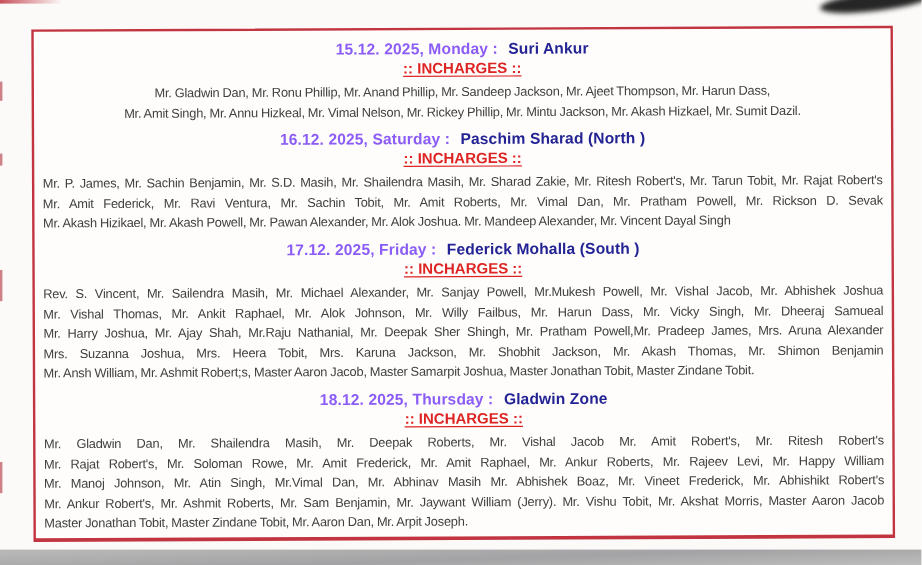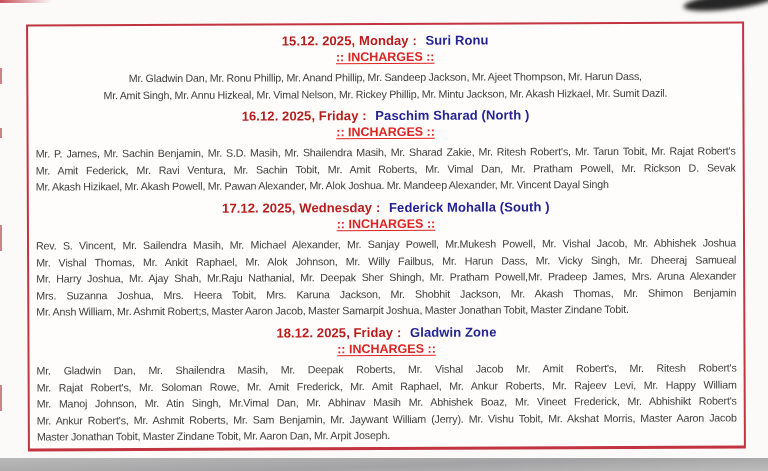--- a/index.html
+++ b/index.html
@@ -36,21 +36,21 @@
     background:#fefdfc;
     padding:5px 7px 0 7px;
     transform:rotate(-0.25deg);
   }
   .section{margin-top:5px;}
   .section:first-child{margin-top:2px;}
   .sec-header{
     text-align:center;font-weight:bold;font-size:13px;line-height:17px;
     letter-spacing:.1px;
   }
-  .sec-date{color:#b91c1c;}
+  .sec-date{color:#8b5cf6;}
   .sec-loc{color:#232394;margin-left:5px;}
   .incharges{
     text-align:center;font-weight:bold;font-size:12.5px;line-height:17px;
     color:#dd2423;text-decoration:underline;text-underline-offset:2px;
   }
   .names{
     margin-top:3px;color:#414141;
     font-size:10.7px;line-height:16.6px;
     letter-spacing:-0.18px;word-spacing:-0.3px;
   }
@@ -67,60 +67,60 @@
 <div class="tick t2"></div>
 <div class="tick t3"></div>
 <div class="tick t4"></div>
 <div class="strip-bottom"></div>
 
 <div class="notice">
 
   <div class="section">
     <div class="sec-header">
       <span class="sec-date">15.12. 2025, Monday :</span>
-      <span class="sec-loc">Suri Ronu</span>
+      <span class="sec-loc">Suri Ankur</span>
     </div>
     <div class="incharges">:: INCHARGES ::</div>
     <div class="names">
       <div class="ln-center">Mr. Gladwin Dan, Mr. Ronu Phillip, Mr. Anand Phillip, Mr. Sandeep Jackson, Mr. Ajeet Thompson, Mr. Harun Dass,</div>
       <div class="ln-center">Mr. Amit Singh, Mr. Annu Hizkeal, Mr. Vimal Nelson, Mr. Rickey Phillip, Mr. Mintu Jackson, Mr. Akash Hizkael, Mr. Sumit Dazil.</div>
     </div>
   </div>
 
   <div class="section">
     <div class="sec-header">
-      <span class="sec-date">16.12. 2025, Friday :</span>
+      <span class="sec-date">16.12. 2025, Saturday :</span>
       <span class="sec-loc">Paschim Sharad (North )</span>
     </div>
     <div class="incharges">:: INCHARGES ::</div>
     <div class="names">
       <div class="ln">Mr. P. James, Mr. Sachin Benjamin, Mr. S.D. Masih, Mr. Shailendra Masih, Mr. Sharad Zakie, Mr. Ritesh Robert's, Mr. Tarun Tobit, Mr. Rajat Robert's</div>
       <div class="ln">Mr. Amit Federick, Mr. Ravi Ventura, Mr. Sachin Tobit, Mr. Amit Roberts, Mr. Vimal Dan, Mr. Pratham Powell, Mr. Rickson D. Sevak</div>
       <div class="ln-last">Mr. Akash Hizikael, Mr. Akash Powell, Mr. Pawan Alexander, Mr. Alok Joshua. Mr. Mandeep Alexander, Mr. Vincent Dayal Singh</div>
     </div>
   </div>
 
   <div class="section">
     <div class="sec-header">
-      <span class="sec-date">17.12. 2025, Wednesday :</span>
+      <span class="sec-date">17.12. 2025, Friday :</span>
       <span class="sec-loc">Federick Mohalla (South )</span>
     </div>
     <div class="incharges">:: INCHARGES ::</div>
     <div class="names">
       <div class="ln">Rev. S. Vincent, Mr. Sailendra Masih, Mr. Michael Alexander, Mr. Sanjay Powell, Mr.Mukesh Powell, Mr. Vishal Jacob, Mr. Abhishek Joshua</div>
       <div class="ln">Mr. Vishal Thomas, Mr. Ankit Raphael, Mr. Alok Johnson, Mr. Willy Failbus, Mr. Harun Dass, Mr. Vicky Singh, Mr. Dheeraj Samueal</div>
       <div class="ln">Mr. Harry Joshua, Mr. Ajay Shah, Mr.Raju Nathanial, Mr. Deepak Sher Shingh, Mr. Pratham Powell,Mr. Pradeep James, Mrs. Aruna Alexander</div>
       <div class="ln">Mrs. Suzanna Joshua, Mrs. Heera Tobit, Mrs. Karuna Jackson, Mr. Shobhit Jackson, Mr. Akash Thomas, Mr. Shimon Benjamin</div>
       <div class="ln-last">Mr. Ansh William, Mr. Ashmit Robert;s, Master Aaron Jacob, Master Samarpit Joshua, Master Jonathan Tobit, Master Zindane Tobit.</div>
     </div>
   </div>
 
   <div class="section">
     <div class="sec-header">
-      <span class="sec-date">18.12. 2025, Friday :</span>
+      <span class="sec-date">18.12. 2025, Thursday :</span>
       <span class="sec-loc">Gladwin Zone</span>
     </div>
     <div class="incharges">:: INCHARGES ::</div>
     <div class="names">
       <div class="ln">Mr. Gladwin Dan, Mr. Shailendra Masih, Mr. Deepak Roberts, Mr. Vishal Jacob Mr. Amit Robert's, Mr. Ritesh Robert's</div>
       <div class="ln">Mr. Rajat Robert's, Mr. Soloman Rowe, Mr. Amit Frederick, Mr. Amit Raphael, Mr. Ankur Roberts, Mr. Rajeev Levi, Mr. Happy William</div>
       <div class="ln">Mr. Manoj Johnson, Mr. Atin Singh, Mr.Vimal Dan, Mr. Abhinav Masih Mr. Abhishek Boaz, Mr. Vineet Frederick, Mr. Abhishikt Robert's</div>
       <div class="ln">Mr. Ankur Robert's, Mr. Ashmit Roberts, Mr. Sam Benjamin, Mr. Jaywant William (Jerry). Mr. Vishu Tobit, Mr. Akshat Morris, Master Aaron Jacob</div>
       <div class="ln-last">Master Jonathan Tobit, Master Zindane Tobit, Mr. Aaron Dan, Mr. Arpit Joseph.</div>
     </div>

